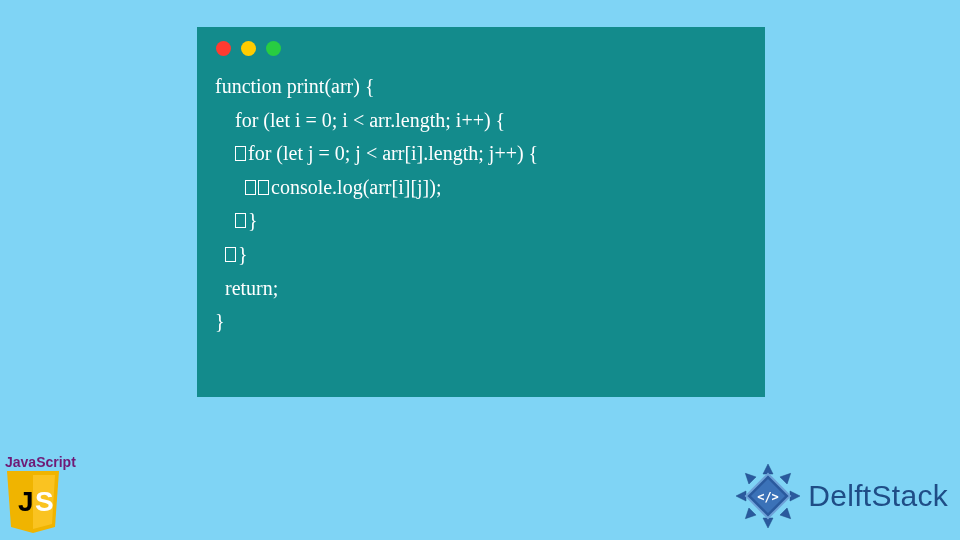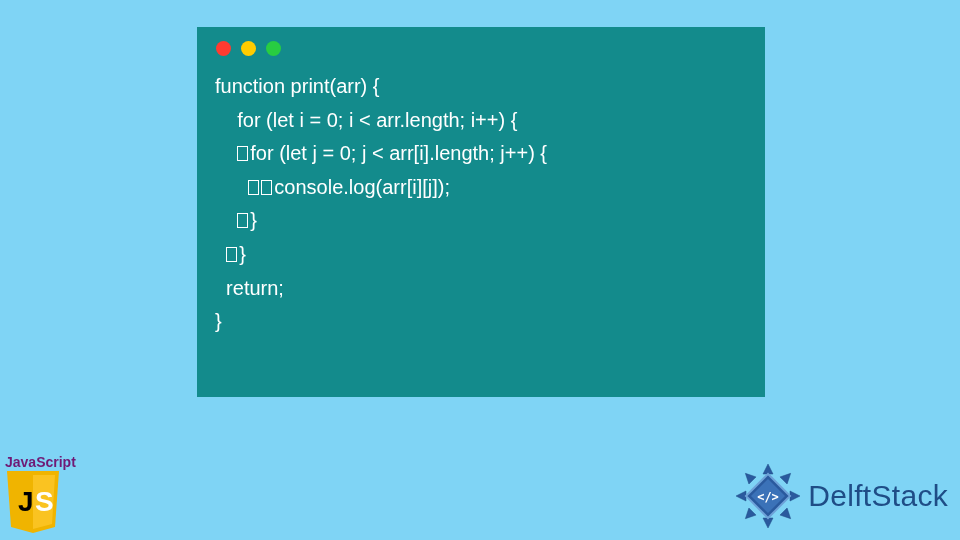--- a/index.html
+++ b/index.html
@@ -32,21 +32,21 @@
       border-radius: 50%;
     }
     .tl-red { background: #ff3b30; }
     .tl-yellow { background: #ffcc00; }
     .tl-green { background: #28cd41; }
     .code-block {
       color: #ffffff;
       font-size: 20px;
       line-height: 1.68;
       white-space: pre;
-      font-family: Liberation Sans, sans-serif;
+      font-family: Liberation Serif, serif;
       padding-left: 2px;
     }
     .code-block .tofu {
       display: inline-block;
       width: 11px;
       height: 15px;
       border: 1px solid #ffffff;
       margin: 0 2px -1px 0;
       vertical-align: baseline;
     }

